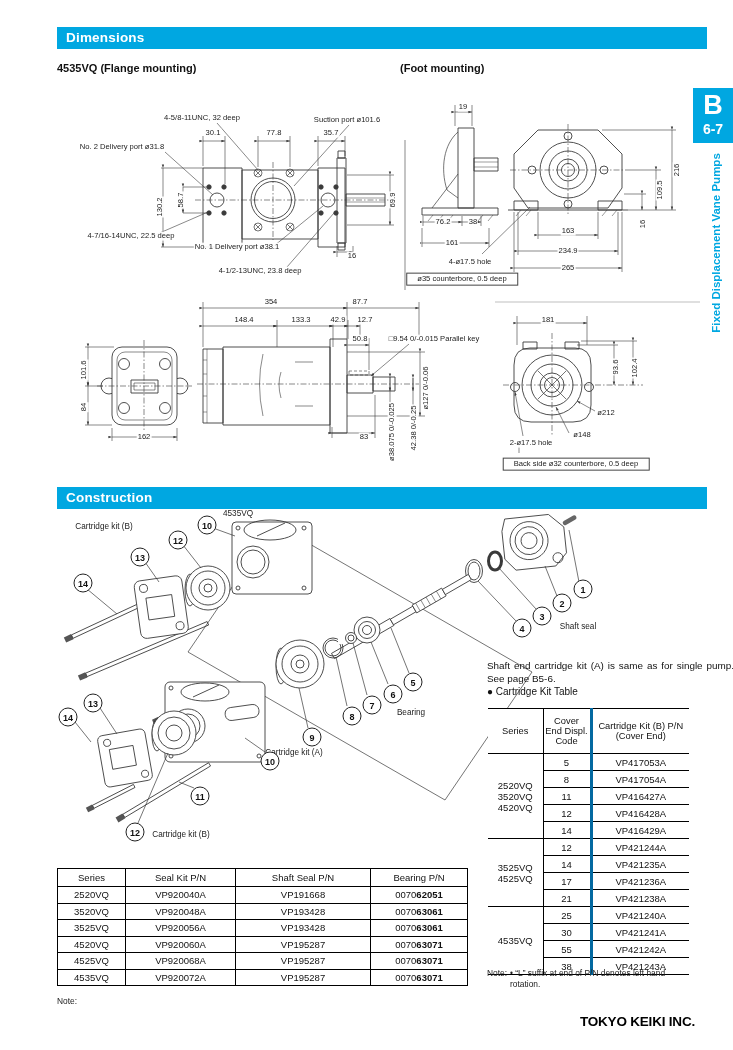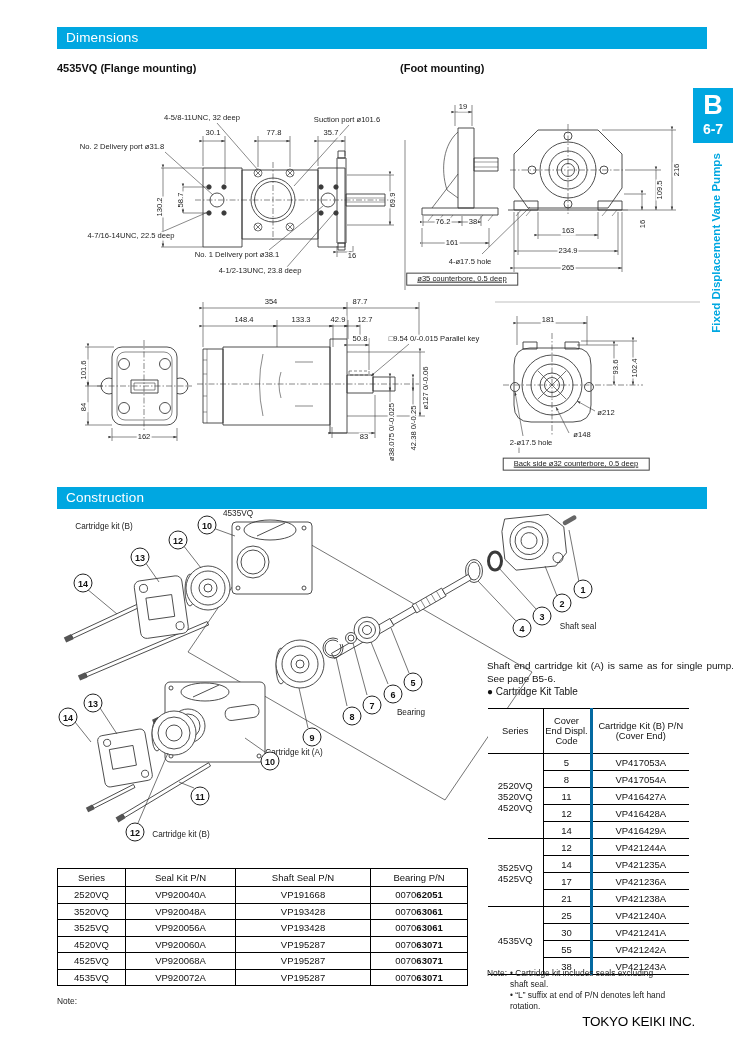--- a/index.html
+++ b/index.html
@@ -1,25 +1,25 @@
 <!DOCTYPE html>
 <html><head>
 <meta charset="utf-8">
 <style>
   html,body{margin:0;padding:0;background:#fff;}
   #page{position:relative;width:733px;height:1050px;background:#fff;overflow:hidden;
         font-family:"Liberation Sans",sans-serif;color:#1c1c1c;}
   .section-bar{position:absolute;left:57px;width:650px;height:22px;background:#00a7e1;
-        color:#fff;font-weight:normal;font-size:13.5px;line-height:22px;padding-left:9px;
+        color:#fff;font-weight:bold;font-size:13.5px;line-height:22px;padding-left:9px;
         box-sizing:border-box;letter-spacing:.2px;}
   .subtitle{position:absolute;font-size:11px;font-weight:bold;color:#111;white-space:nowrap;}
   .lbl{position:absolute;font-size:7.6px;line-height:1.15;color:#222;white-space:nowrap;
        transform:translate(-50%,-50%);background:rgba(255,255,255,.92);padding:0 1px;}
   .lbl.v{transform:translate(-50%,-50%) rotate(-90deg);}
-  .lbl.box{border:0.8px solid #444;padding:1px 10px;background:#fff;text-decoration:underline;}
+  .lbl.box{border:0.8px solid #444;padding:1px 10px;background:#fff;}
   .balloon{position:absolute;width:17px;height:17px;border:1.2px solid #222;border-radius:50%;
        background:#fff;font-size:9px;font-weight:bold;color:#111;display:flex;align-items:center;
        justify-content:center;transform:translate(-50%,-50%);z-index:5;}
   .annot{position:absolute;font-size:8.2px;color:#222;white-space:nowrap;transform:translate(-50%,-50%);}
   svg{position:absolute;}
   svg *{vector-effect:non-scaling-stroke;}
   .tab{position:absolute;left:693px;top:88px;width:40px;height:55px;background:#00a7e1;
        color:#fff;text-align:center;}
   .tab .letter{font-size:27px;font-weight:bold;line-height:30px;margin-top:2px;}
   .tab .pg{font-size:14px;font-weight:bold;line-height:18px;}
@@ -42,21 +42,21 @@
   #seals-table th,#seals-table td{border:1px solid #000;text-align:center;padding:0;color:#111;}
   #seals-table thead th{border-top:1.8px solid #000;border-bottom:1.8px solid #000;
        font-weight:normal;height:17px;}
   #seals-table td{height:15.5px;}
   #seals-table tr:last-child td{border-bottom:1.8px solid #000;}
   .pre{white-space:pre-line;}
   .note{position:absolute;font-size:8.4px;line-height:1.32;color:#222;display:flex;}
   .note .nl{flex:0 0 auto;margin-right:3px;}
   .note .items div{white-space:pre-line;}
   .footer{position:absolute;left:520px;top:1014px;width:175px;text-align:right;
-       font-size:13.5px;font-weight:normal;letter-spacing:-0.2px;color:#000;}
+       font-size:13.5px;font-weight:bold;letter-spacing:-0.2px;color:#000;}
 </style>
 </head>
 <body>
 
 <div id="page">
 
   <div class="section-bar" style="top:27px">Dimensions</div>
   <div class="subtitle" style="left:57px;top:62px">4535VQ (Flange mounting)</div>
   <div class="subtitle" style="left:400px;top:62px">(Foot mounting)</div>
 
@@ -143,21 +143,21 @@
 
   <span class="lbl" style="left:202px;top:118px">4-5/8-11UNC, 32 deep</span>
   <span class="lbl" style="left:347px;top:120px">Suction port ø101.6</span>
   <span class="lbl" style="left:213px;top:133px">30.1</span>
   <span class="lbl" style="left:274px;top:133px">77.8</span>
   <span class="lbl" style="left:331px;top:133px">35.7</span>
   <span class="lbl" style="left:122px;top:147px">No. 2 Delivery port ø31.8</span>
   <span class="lbl v" style="left:160px;top:207px">130.2</span>
   <span class="lbl v" style="left:181px;top:200px">58.7</span>
   <span class="lbl" style="left:131px;top:236px">4-7/16-14UNC, 22.5 deep</span>
-  <span class="lbl" style="left:237px;top:255px">No. 1 Delivery port ø38.1</span>
+  <span class="lbl" style="left:237px;top:247px">No. 1 Delivery port ø38.1</span>
   <span class="lbl" style="left:260px;top:271px">4-1/2-13UNC, 23.8 deep</span>
   <span class="lbl v" style="left:393px;top:200px">69.9</span>
   <span class="lbl" style="left:352px;top:256px">16</span>
 
   <svg style="left:420px;top:96px" width="275" height="196" viewBox="0 0 275 196" fill="none" stroke="#3b3b3b" stroke-width="0.9">
     <defs>
         <marker id="m2" markerWidth="7" markerHeight="6" refX="6" refY="2" orient="auto">
           <path d="M0,0 L6,2 L0,4 Z" fill="#3b3b3b" stroke="none"></path>
         </marker>
       </defs>
@@ -618,22 +618,20 @@
       <tr class="grp-end">
           <td class="c2">38</td>
           <td class="c3">VP421243A</td>
         </tr>
     </tbody>
   </table>
 
   <div class="note" style="left:487px;top:968px;width:246px">
     <div class="nl">Note:</div>
     <div class="items">
-      <div>• Cartridge kit includes seals excluding
-shaft seal.</div>
       <div>• “L” suffix at end of P/N denotes left hand
 rotation.</div>
     </div>
   </div>
 
   <div class="rc-title" style="left:57px;top:851px">● Seals, Bearing Table</div>
 
   <table id="seals-table">
     <colgroup>
         <col style="width:68px">

